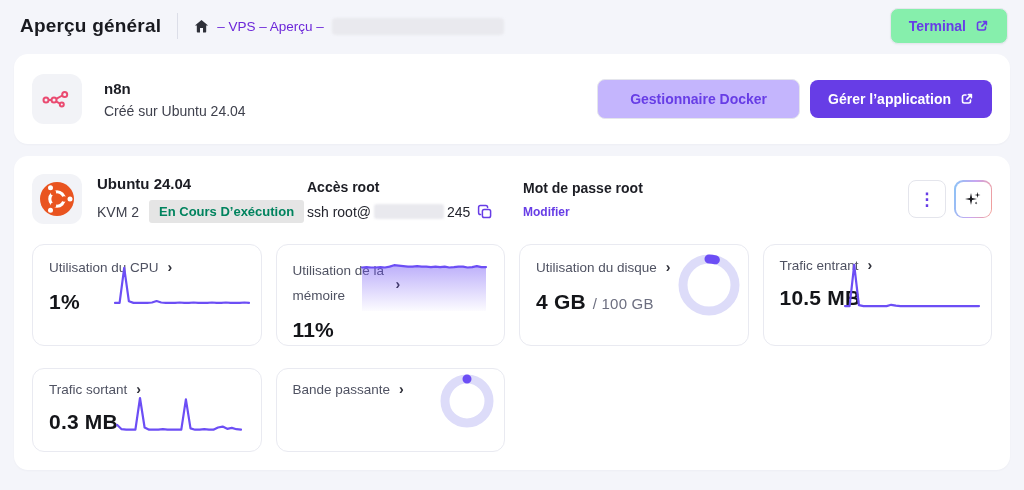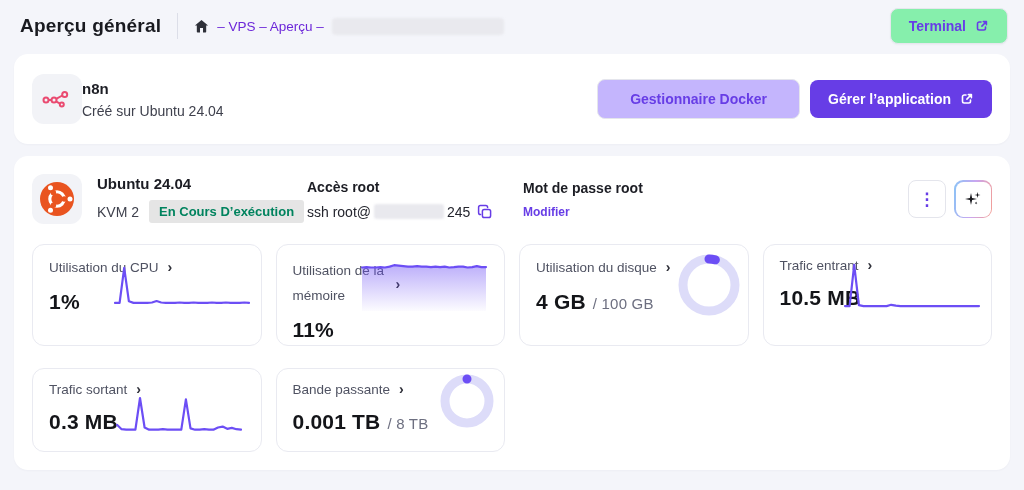--- a/index.html
+++ b/index.html
@@ -15,21 +15,21 @@
   .btn { cursor:pointer; font-family:inherit; }
   .terminal-btn { margin-left:auto; display:flex; align-items:center; gap:9px; background:#86efac;
     border:1px solid #e6e7ee; border-radius:8px; padding:9px 18px; color:#673de6; font-weight:700;
     font-size:14px; box-shadow:0 1px 2px rgba(25,25,50,.04); }
 
   
   .card { background:#fff; border-radius:14px; margin:0 14px; box-shadow:0 1px 2px rgba(25,25,50,.03); }
   .app-card { display:flex; align-items:center; padding:20px 18px; margin-bottom:12px; }
   .sq-icon { width:50px; height:50px; border-radius:12px; background:#f2f3f7; display:flex;
     align-items:center; justify-content:center; flex:none; }
-  .app-texts { margin-left:0; }
+  .app-texts { margin-left:22px; }
   .app-name { font-size:15px; font-weight:700; color:#1c1d24; }
   .app-sub { font-size:14px; color:#3f414d; margin-top:6px; }
   .app-actions { margin-left:auto; display:flex; gap:10px; align-items:center; }
   .btn-outline { background:#c4b5fd; border:1px solid #e4e5ec; border-radius:8px; padding:11px 32px;
     color:#673de6; font-weight:700; font-size:14px; }
   .btn-primary { background:#673de6; border:none; border-radius:8px; padding:11px 18px; color:#fff;
     font-weight:700; font-size:14px; display:flex; align-items:center; gap:9px; }
 
   
   .vps-card { padding:18px; }
@@ -259,24 +259,20 @@
       <svg class="spark r2 out" width="128" height="50">
           <polyline fill="none" stroke="#6c4ef5" stroke-width="2.2" stroke-linejoin="round" stroke-linecap="round" points="2.0,40.8 6.6,45.2 11.2,45.7 15.8,45.7 20.4,45.7 25.0,14.0 29.6,43.5 34.1,45.7 38.7,45.7 43.3,45.7 47.9,45.2 52.5,45.7 57.1,45.7 61.7,45.7 66.3,45.7 70.9,15.3 75.5,44.4 80.1,45.7 84.7,45.7 89.3,45.2 93.9,45.7 98.4,45.7 103.0,43.5 107.6,42.6 112.2,44.8 116.8,43.9 121.4,45.2 126.0,45.7"></polyline>
         </svg>
     </div>
 
     <div class="tile short">
       <div class="tile-label-row">
         <span class="tl">Bande passante</span>
         <span class="chev">›</span>
       </div>
-      <div class="tile-value r2">
-        <span>0.001 TB</span>
-        <span class="tile-total">/ 8 TB</span>
-      </div>
       <svg class="donut r2" width="54" height="54">
           <circle cx="27" cy="27" r="22" fill="none" stroke="#dddcf9" stroke-width="9"></circle>
           <circle cx="27" cy="27" r="22" fill="none" stroke="#6c4ef5" stroke-width="9" stroke-linecap="round" stroke-dasharray="0.017278759594743863 138.23007675795088" transform="rotate(-90 27 27)"></circle>
         </svg>
     </div>
 
   </div>
 </section>
 
 </body></html>

